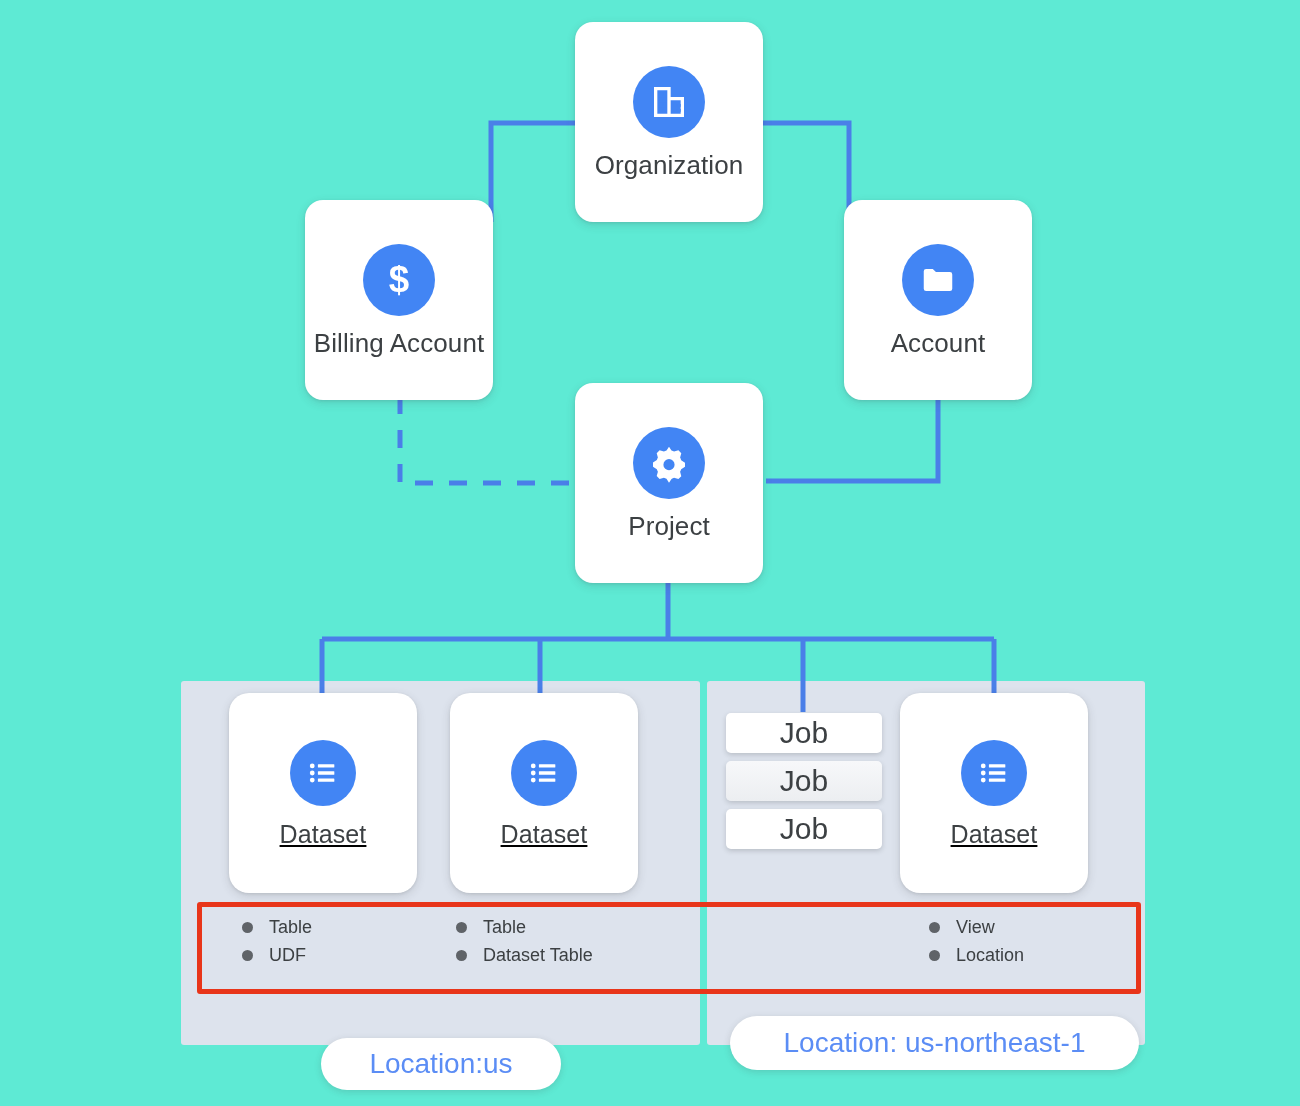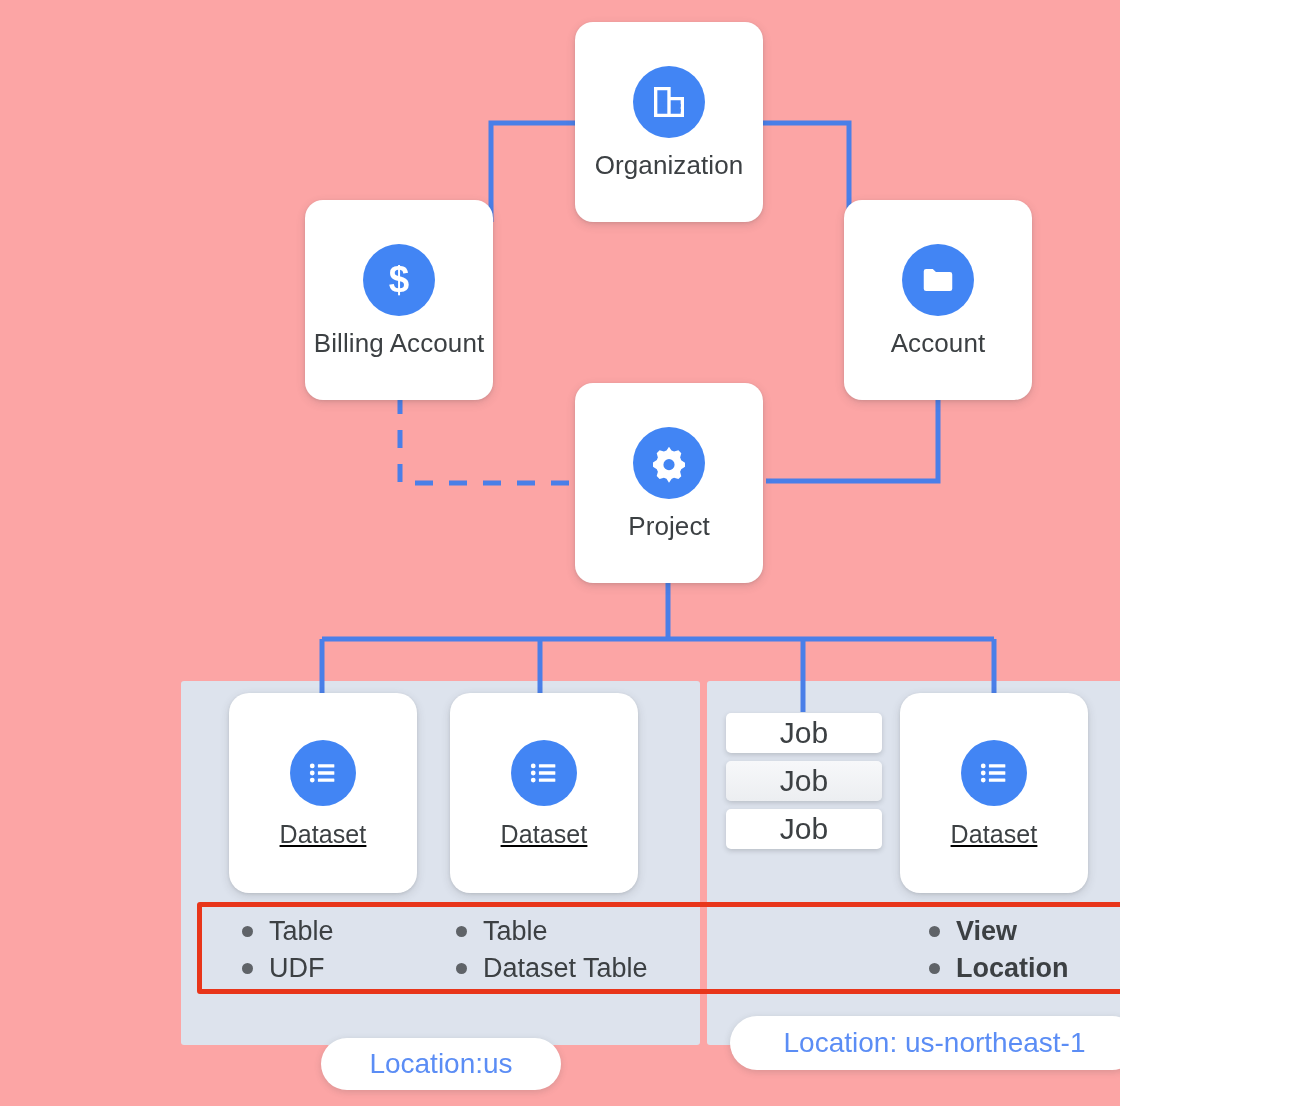--- a/index.html
+++ b/index.html
@@ -2,24 +2,24 @@
 <html><head>
 <meta charset="utf-8">
 <style>
   html,body{margin:0;padding:0;background:#ffffff;}
   body{
     font-family:"Liberation Sans", sans-serif;
     -webkit-font-smoothing:antialiased;
   }
   #stage{
     position:relative;
-    width:1120px;
+    width:1300px;
     height:1106px;
     overflow:hidden;
-    background:#fca5a5;
+    background:#5eead4;
   }
 
   
   #wires{
     position:absolute;
     left:0; top:0;
     width:1300px; height:1106px;
     pointer-events:none;
   }
 
@@ -102,21 +102,21 @@
     align-items:center;
     gap:16px;
     line-height:1;
   }
   .bullets .dot{
     width:11px;height:11px;border-radius:50%;
     background:#5f6368;
     flex:0 0 auto;
   }
   .bullets .txt{
-    font-size:27px;
+    font-size:18px;
     color:#3c4043;
     white-space:nowrap;
   }
 
   
   .pill{
     position:absolute;
     background:#ffffff;
     border-radius:28px;
     box-shadow:0 2px 7px rgba(60,64,67,.18);
@@ -277,21 +277,21 @@
     <div class="row">
       <span class="dot"></span>
       <span class="txt">Table</span>
     </div>
     <div class="row">
       <span class="dot"></span>
       <span class="txt">Dataset Table</span>
     </div>
   </div>
 
-  <div class="bullets" style="left:929px; top:918px;font-weight:bold;">
+  <div class="bullets" style="left:929px; top:918px;">
     <div class="row">
       <span class="dot"></span>
       <span class="txt">View</span>
     </div>
     <div class="row">
       <span class="dot"></span>
       <span class="txt">Location</span>
     </div>
   </div>
 

